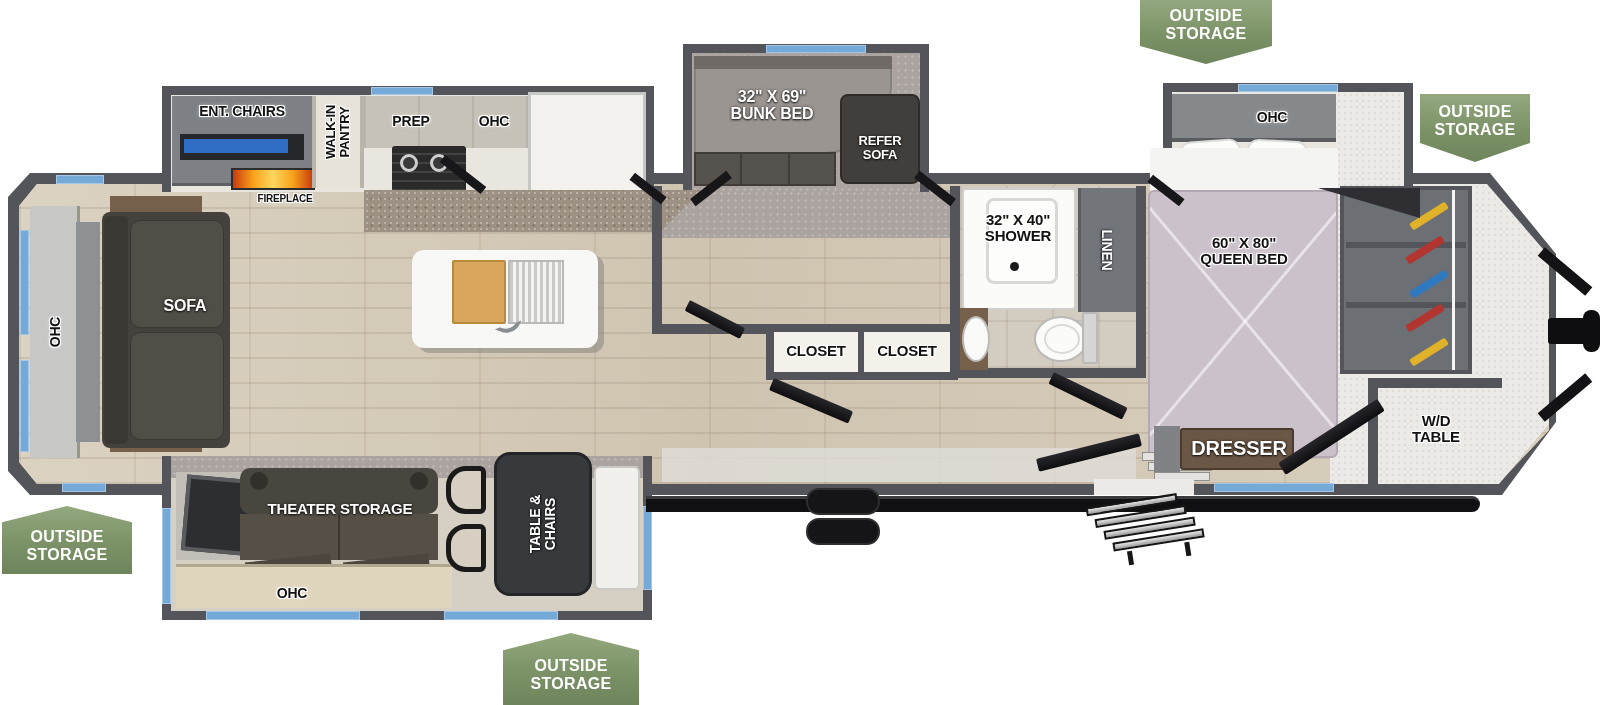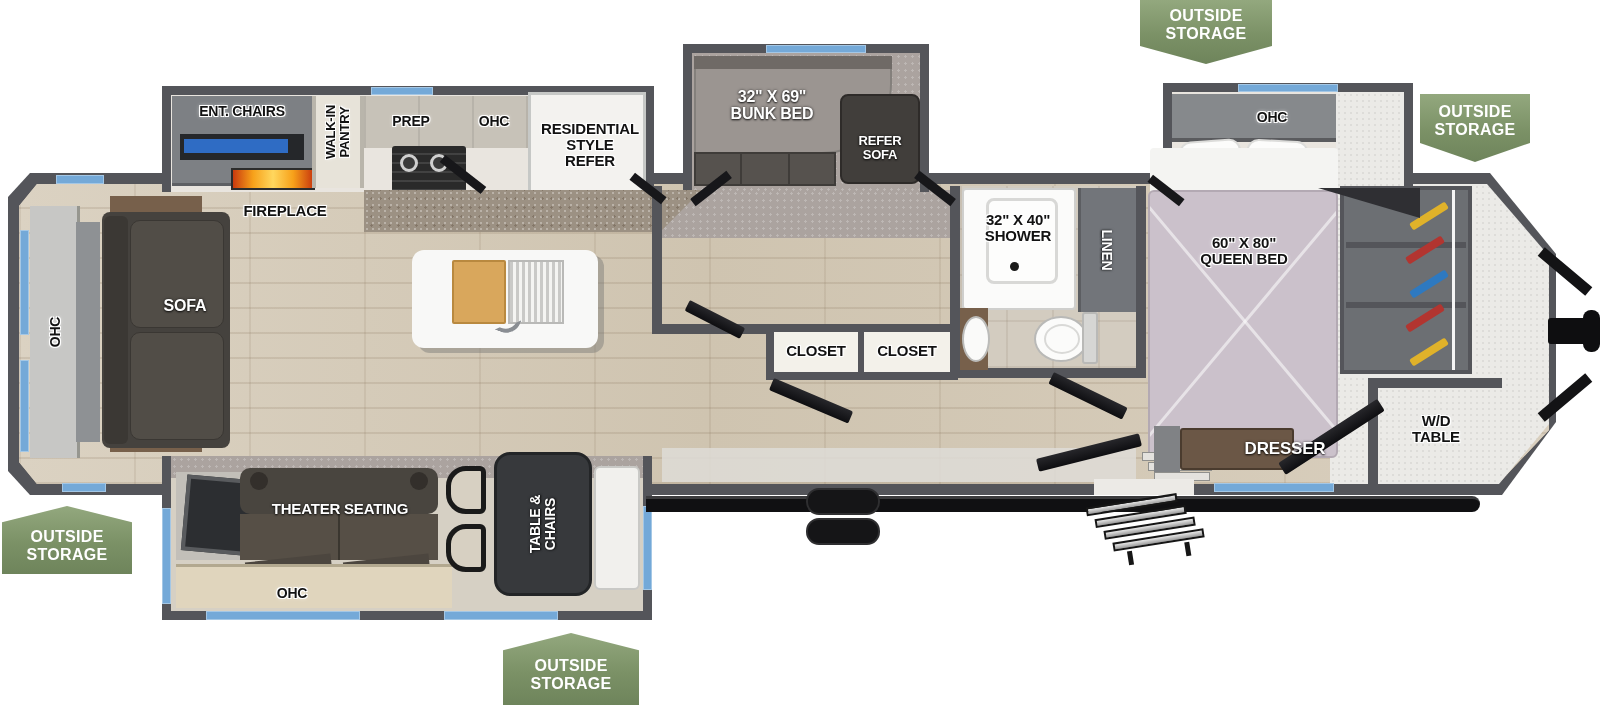--- a/index.html
+++ b/index.html
@@ -203,43 +203,40 @@
   <div class="badge down" style="left:1140px;top:0;width:132px;height:64px">OUTSIDE
 STORAGE</div>
   <div class="badge down" style="left:1420px;top:94px;width:110px;height:68px">OUTSIDE
 STORAGE</div>
   <div class="badge up" style="left:2px;top:506px;width:130px;height:68px">OUTSIDE
 STORAGE</div>
   <div class="badge up" style="left:503px;top:633px;width:136px;height:72px">OUTSIDE
 STORAGE</div>
 
   <div class="lbl" style="left:178px;top:102px;width:128px;height:18px;font-size:14px">ENT. CHAIRS</div>
-  <div class="lbl" style="left:237px;top:200px;width:96px;height:22px;font-size:15px">FIREPLACE</div>
+  <div class="lbl" style="left:237px;top:188px;width:96px;height:22px;font-size:10px">FIREPLACE</div>
   <div class="lbl" style="left:296px;top:115px;width:84px;height:34px;font-size:13px;transform:rotate(-90deg)">WALK-IN
 PANTRY</div>
   <div class="lbl" style="left:378px;top:112px;width:66px;height:18px;font-size:14px">PREP</div>
   <div class="lbl" style="left:466px;top:112px;width:56px;height:18px;font-size:14px">OHC</div>
-  <div class="lbl" style="left:540px;top:116px;width:100px;height:58px">RESIDENTIAL
-STYLE
-REFER</div>
   <div class="lbl" style="left:25px;top:322px;width:60px;height:20px;font-size:14px;transform:rotate(-90deg)">OHC</div>
   <div class="lbl lblw" style="left:148px;top:296px;width:74px;height:20px;font-size:16px">SOFA</div>
   <div class="lbl lblw" style="left:712px;top:88px;width:120px;height:36px;font-size:16px">32" X 69"
 BUNK BED</div>
   <div class="lbl lblw" style="left:846px;top:132px;width:68px;height:32px;font-size:13px">REFER
 SOFA</div>
   <div class="lbl" style="left:776px;top:342px;width:80px;height:18px">CLOSET</div>
   <div class="lbl" style="left:866px;top:342px;width:82px;height:18px">CLOSET</div>
   <div class="lbl" style="left:966px;top:210px;width:104px;height:36px">32" X 40"
 SHOWER</div>
   <div class="lbl lblw" style="left:1072px;top:241px;width:70px;height:18px;font-size:14px;transform:rotate(90deg)">LINEN</div>
   <div class="lbl" style="left:1188px;top:232px;width:112px;height:38px">60" X 80"
 QUEEN BED</div>
   <div class="lbl" style="left:1246px;top:108px;width:52px;height:18px;font-size:14px">OHC</div>
-  <div class="lbl lblw" style="left:1238px;top:440px;width:94px;height:18px;font-size:17px">DRESSER</div>
+  <div class="lbl lblw" style="left:1192px;top:440px;width:94px;height:18px;font-size:20px">DRESSER</div>
   <div class="lbl" style="left:1396px;top:410px;width:80px;height:38px">W/D
 TABLE</div>
-  <div class="lbl lblw" style="left:248px;top:500px;width:184px;height:18px">THEATER SEATING</div>
+  <div class="lbl lblw" style="left:248px;top:500px;width:184px;height:18px">THEATER STORAGE</div>
   <div class="lbl" style="left:266px;top:584px;width:52px;height:18px;font-size:14px">OHC</div>
   <div class="lbl lblw" style="left:488px;top:506px;width:110px;height:36px;font-size:14px;transform:rotate(-90deg)">TABLE &amp;
 CHAIRS</div>
 
 </div>
 
 </body></html>

